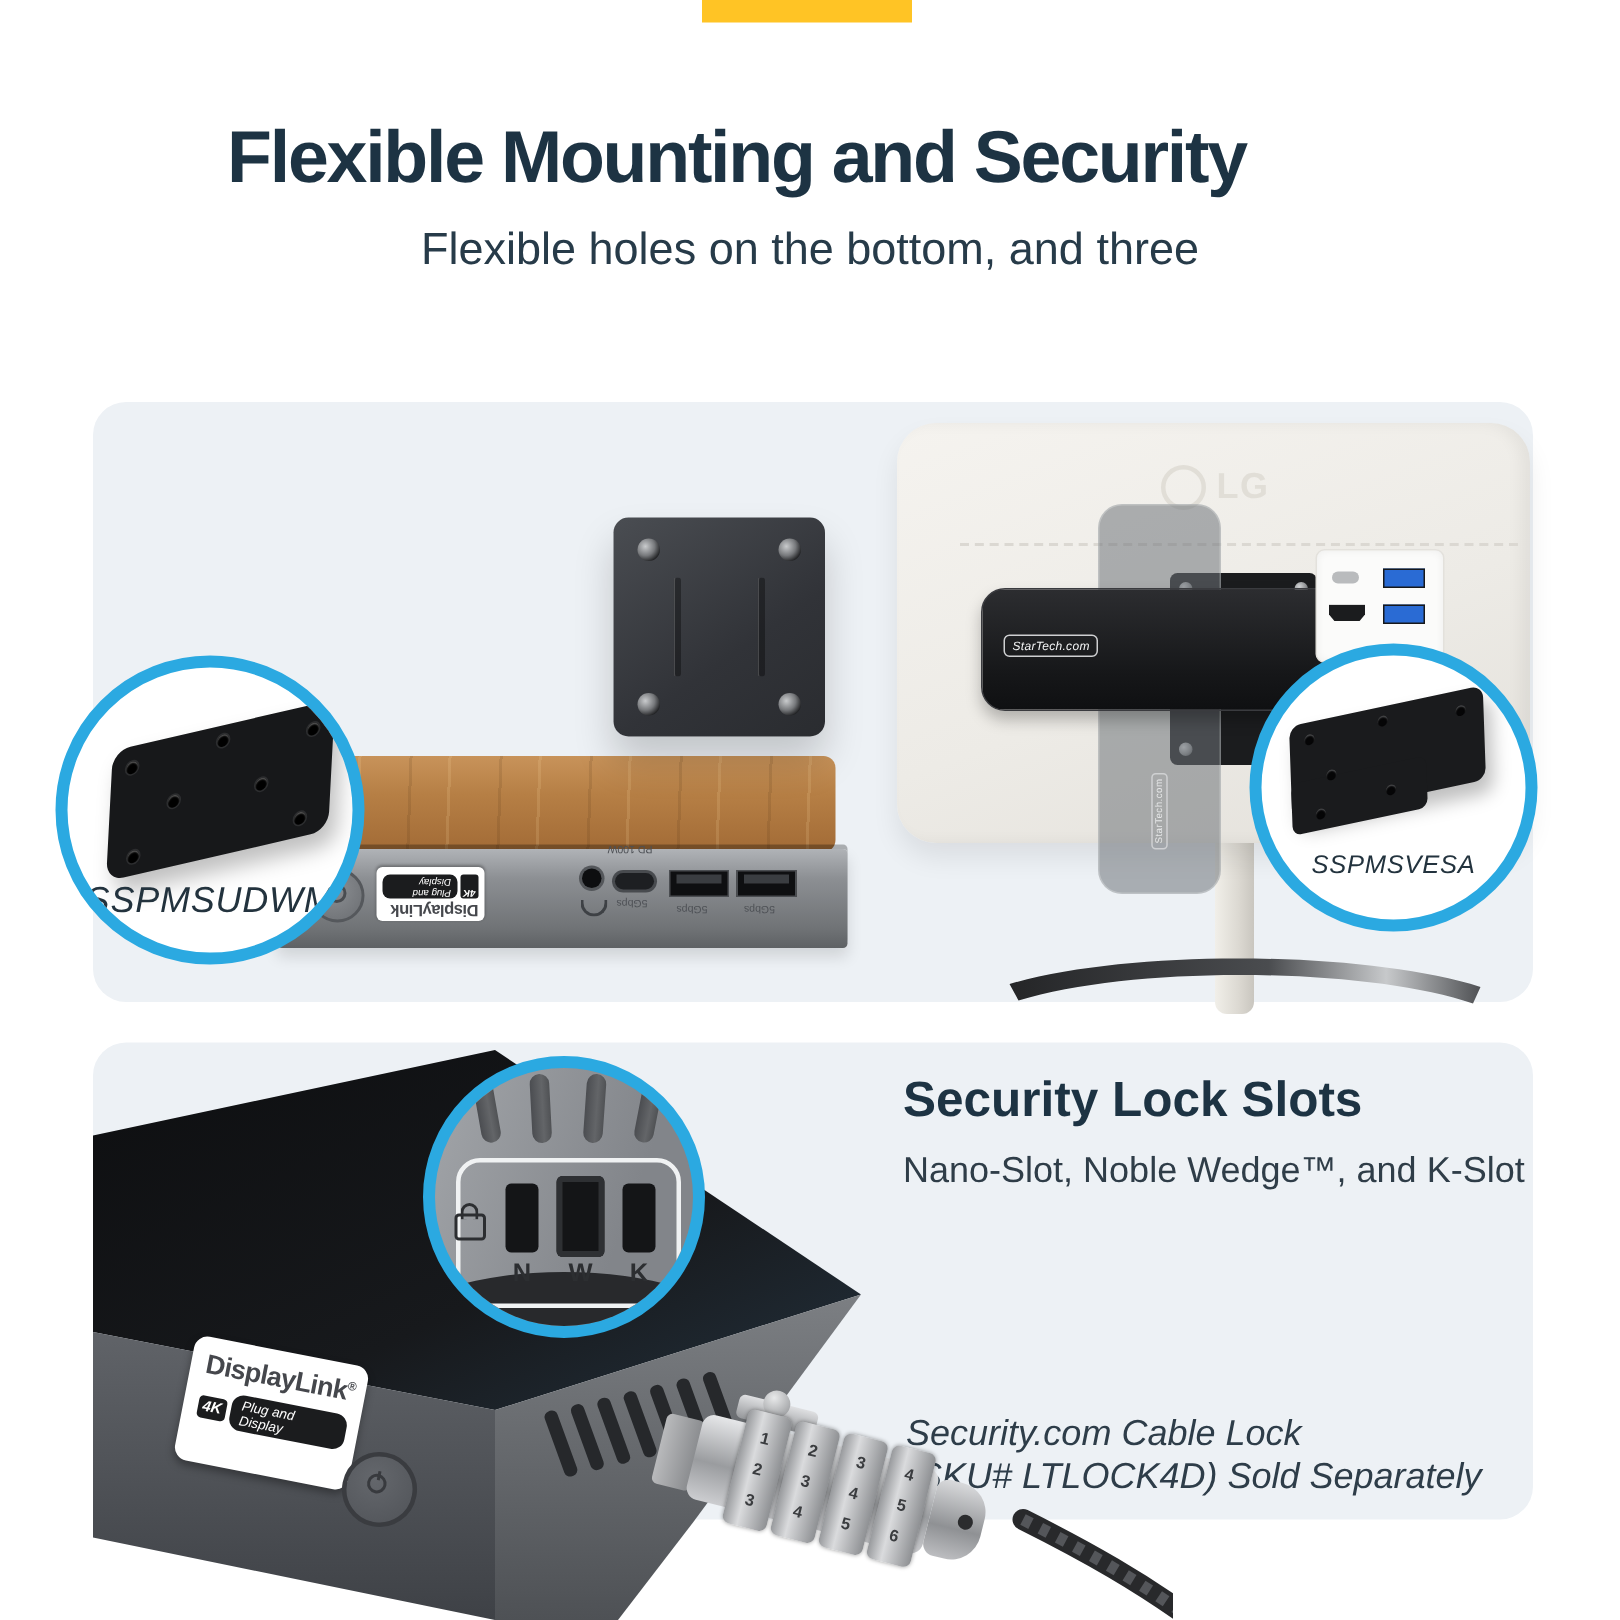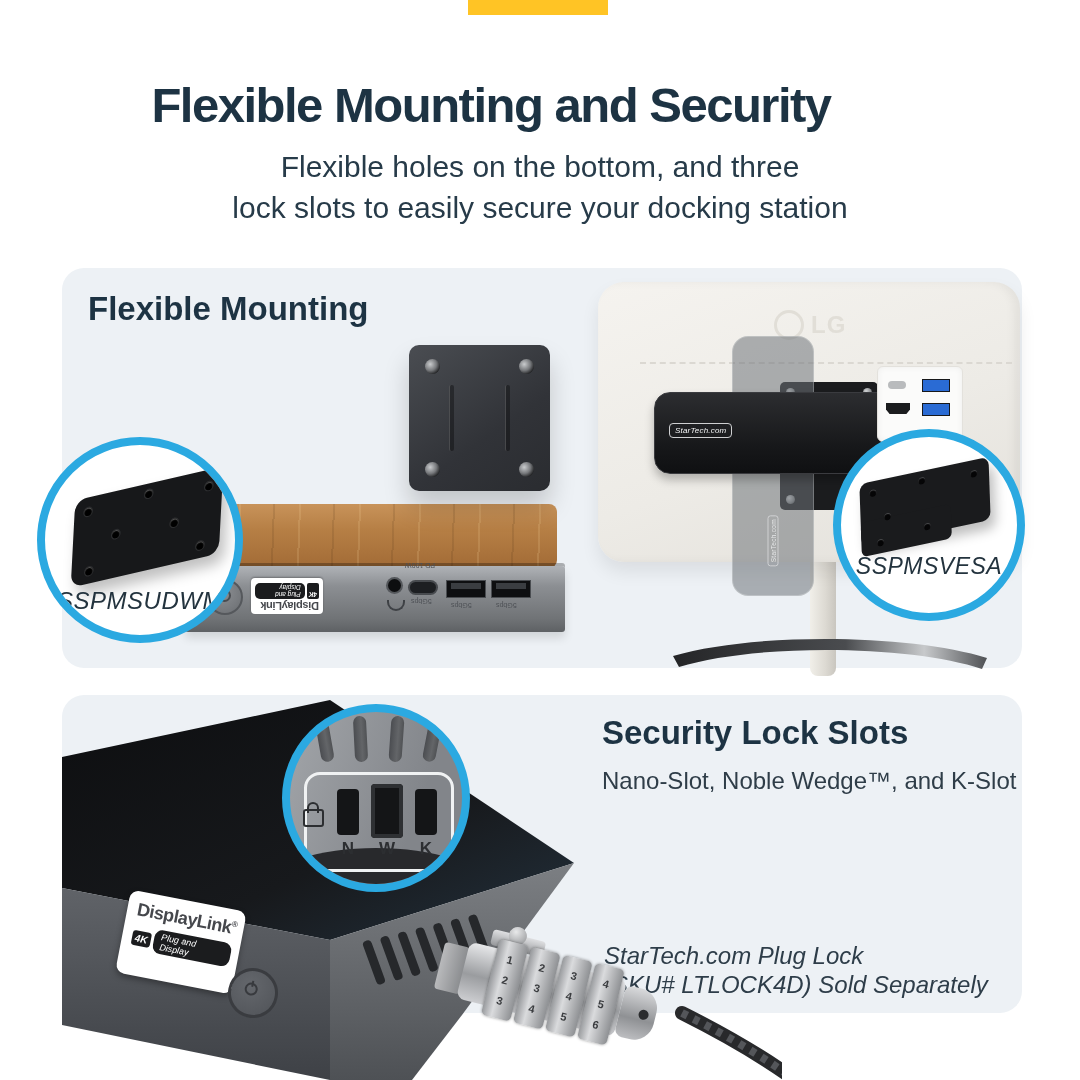--- a/index.html
+++ b/index.html
@@ -155,26 +155,24 @@
 </style>
 </head>
 <body>
 
 <div class="canvas">
 
   <div class="abs accent-bar"></div>
   <h1 class="abs title">Flexible Mounting and Security</h1>
   <div class="abs subtitle">
     <div>Flexible holes on the bottom, and three</div>
-    <div>lock slots to easily secure your docking station</div>
   </div>
 
   <div class="abs panel panel-1"></div>
 
-  <div class="abs h2" style="left:88px;top:290px;z-index:4">Flexible Mounting</div>
 
   <div class="abs sq-plate">
     <div class="screw" style="left:16px;top:14px"></div>
     <div class="screw" style="right:16px;top:14px"></div>
     <div class="screw" style="left:16px;bottom:14px"></div>
     <div class="screw" style="right:16px;bottom:14px"></div>
     <div class="groove" style="left:40px"></div>
     <div class="groove" style="right:40px"></div>
   </div>
 
@@ -258,31 +256,31 @@
   <div class="abs callout" style="left:833px;top:429px;width:176px;height:176px;">
     <div class="vesa-plate2">
       <div class="ext"></div>
       <div class="hole" style="left:10px;top:8px"></div>
       <div class="hole" style="left:60px;top:6px"></div>
       <div class="hole" style="right:12px;top:10px"></div>
       <div class="hole" style="left:24px;top:34px"></div>
       <div class="hole" style="left:64px;top:52px"></div>
       <div class="hole" style="left:16px;top:58px"></div>
     </div>
-    <div class="callout-label" style="top:116px;font-size:23px">SSPMSVESA</div>
+    <div class="callout-label" style="top:130px;font-size:17px">SSPMSVESA</div>
   </div>
 
   <div class="abs panel panel-2"></div>
 
   <div class="abs h2" style="left:602px;top:714px;z-index:4">Security Lock Slots</div>
   <div class="abs body-text" style="left:602px;top:764px;z-index:4">
     <div>Nano-Slot, Noble Wedge™, and K-Slot</div>
   </div>
   <div class="abs note-text" style="left:604px;top:941px;z-index:4">
-    <div>StarTech.com Plug Lock</div>
+    <div>Security.com Cable Lock</div>
     <div>(SKU# LTLOCK4D) Sold Separately</div>
   </div>
 
   <svg class="abs dock-svg" width="720" height="385" viewBox="0 0 720 385">
     <defs>
       <linearGradient id="topF" x1="0" y1="0" x2="1" y2="1">
         <stop offset="0" stop-color="#0d0e10"></stop>
           <stop offset="0.6" stop-color="#17191c"></stop>
         <stop offset="1" stop-color="#23313d"></stop>
       </linearGradient>

